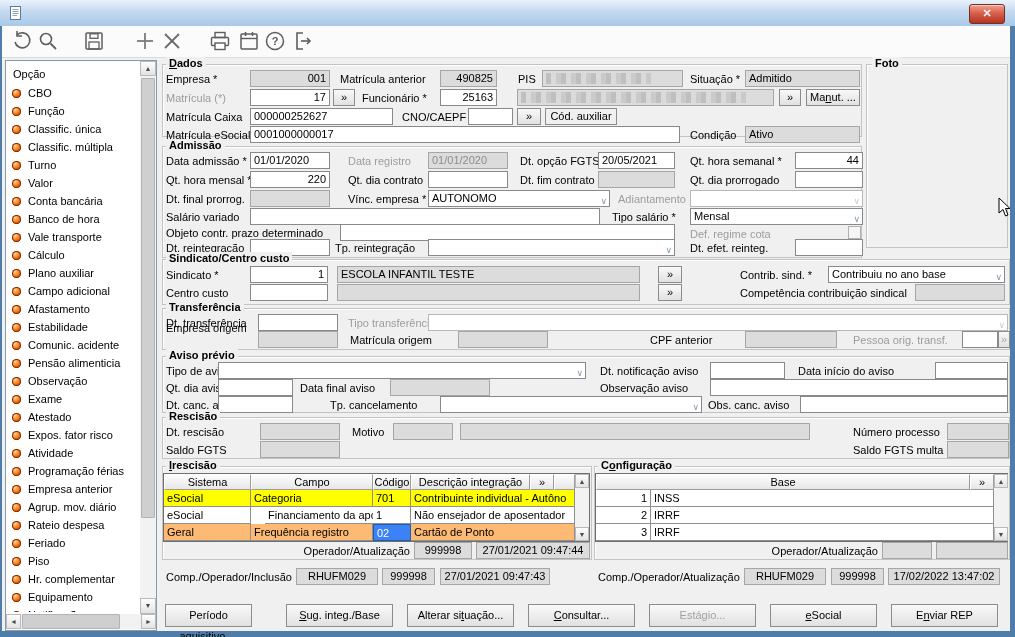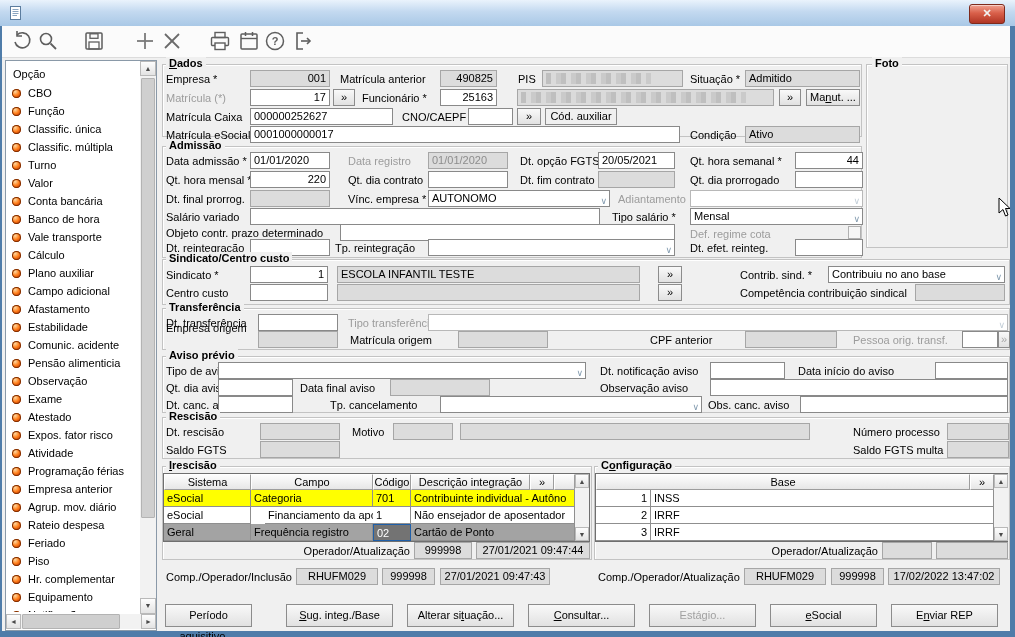--- a/index.html
+++ b/index.html
@@ -47,22 +47,22 @@
   .pix{display:inline-block;height:11px;margin-top:2px;vertical-align:top;
     background:repeating-linear-gradient(90deg,#bfbfbf 0 5px,#dadada 5px 10px,#cacaca 10px 15px),
                repeating-linear-gradient(0deg,rgba(255,255,255,.5) 0 3px,rgba(0,0,0,.12) 3px 6px)}
   
   .tblbox{position:absolute;border:1px solid #6f6f6f;box-sizing:border-box;background:#fff}
   .th{position:absolute;height:16px;box-sizing:border-box;background:linear-gradient(#fdfdfd,#e7e7e7);
       border:1px solid #9d9d9d;border-top-color:#fff;border-left-color:#fff;text-align:center;line-height:14px;overflow:hidden;white-space:nowrap}
   .td{position:absolute;height:17px;box-sizing:border-box;border-right:1px solid #8f8f8f;border-bottom:1px solid #8f8f8f;
       padding:0 3px;line-height:16px;overflow:hidden;white-space:nowrap;background:#fff}
   .r-yellow{background:#ffff00}
-  .r-blue{background:#a3a3a3}
-  .sel{background:#737373;color:#fff;border:1px solid #1f5fa8}
+  .r-blue{background:#fdba74}
+  .sel{background:#3b82f6;color:#fff;border:1px solid #1f5fa8}
   u{text-decoration:underline}
   .cursor{position:absolute;z-index:50}
 </style>
 </head>
 <body>
 
 <div class="titlebar">
   <svg class="abs" style="left:8px;top:5px" width="16" height="16" viewBox="0 0 16 16">
     <rect x="2.5" y="1.5" width="10" height="13" fill="#fff" stroke="#5b7c9e"></rect>
     <line x1="4.5" y1="4.5" x2="10.5" y2="4.5" stroke="#8aa5c0"></line>

